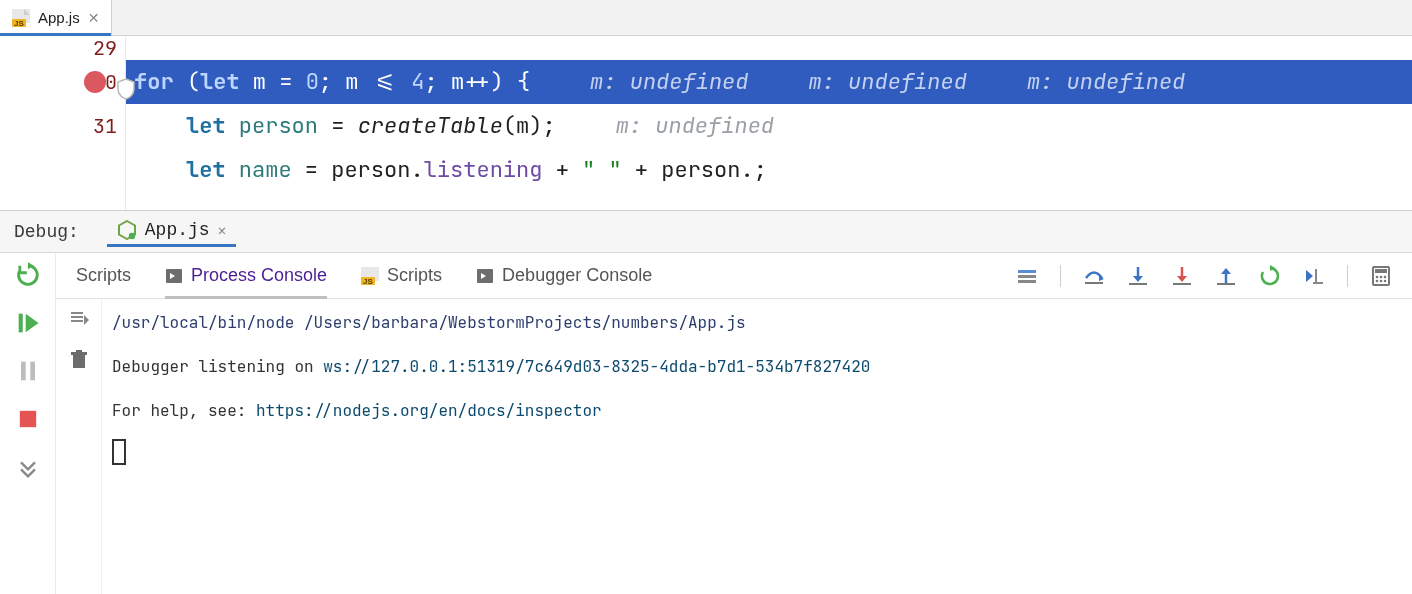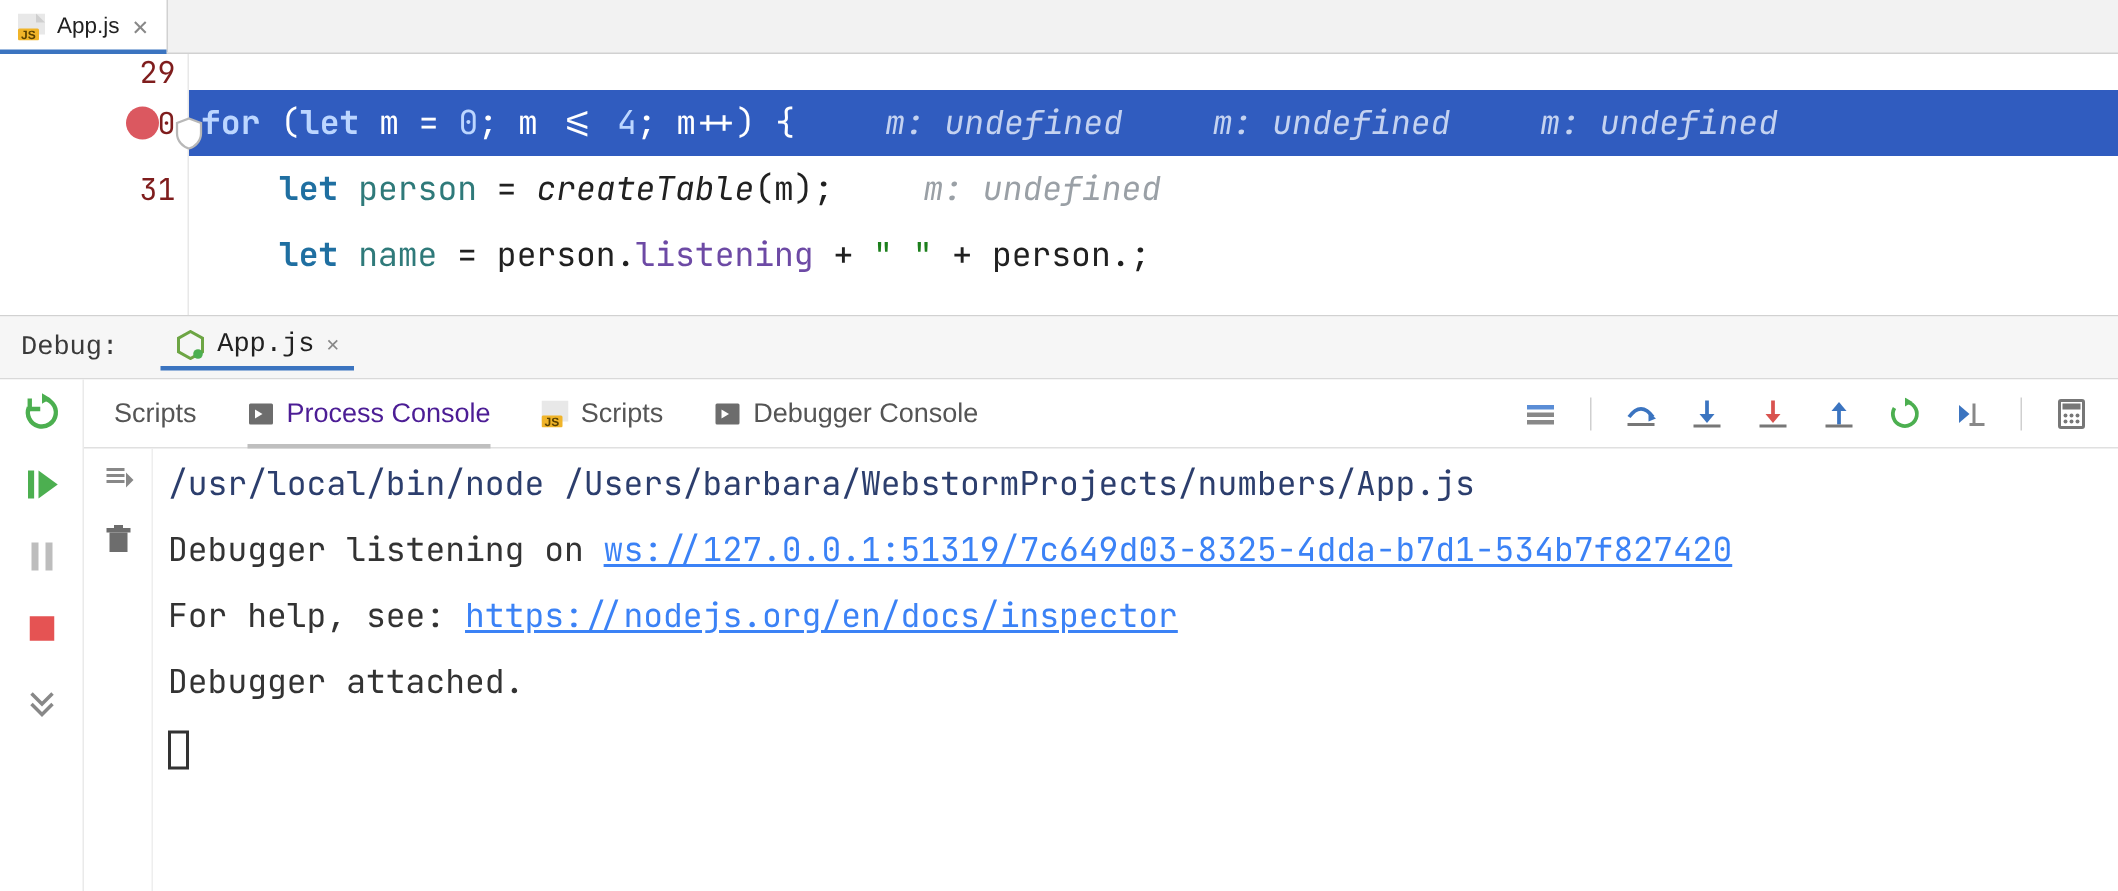--- a/index.html
+++ b/index.html
@@ -172,27 +172,27 @@
     width: 46px;
     border-right: 1px solid #eee;
     display:flex; flex-direction:column; align-items:center; gap:18px;
     padding-top:10px;
   }
   .cg-btn { width:22px; height:22px; cursor:pointer; }
   .cg-btn svg { width:100%; height:100%; }
   .console {
     flex:1;
     font-family: "JetBrains Mono", Menlo, Consolas, monospace;
-    font-size: 22px;
+    font-size: 16px;
     line-height: 44px;
     padding: 2px 10px;
     color: #333;
   }
   .console .cmd { color: #2c3e6d; }
-  .console a, .console .link { color: #3b82f6; text-decoration: underline; }
+  .console a, .console .link { color: #0c4a6e; }
   .caret-box {
     display:inline-block;
     width: 14px; height: 26px;
     border: 2px solid #333;
     vertical-align: text-bottom;
   }
 </style>
 </head>
 <body>
 
@@ -377,19 +377,18 @@
           <div class="cg-btn"><svg viewBox="0 0 22 22">
                 <rect x="5" y="6" width="12" height="13" fill="#6d6d6d"></rect>
                 <rect x="3" y="3" width="16" height="3" fill="#6d6d6d"></rect>
                 <rect x="8" y="1" width="6" height="2" fill="#6d6d6d"></rect>
               </svg></div>
         </div>
         <div class="console">
           <div><span class="cmd">/usr/local/bin/node /Users/barbara/WebstormProjects/numbers/App.js</span></div>
           <div><span>Debugger listening on </span><span class="link">ws://127.0.0.1:51319/7c649d03-8325-4dda-b7d1-534b7f827420</span></div>
           <div><span>For help, see: </span><span class="link">https://nodejs.org/en/docs/inspector</span></div>
-          <div><span>Debugger attached.</span></div>
           <div><span class="caret-box"></span></div>
         </div>
       </div>
     </div>
   </div>
 </div>
 
 </body></html>

